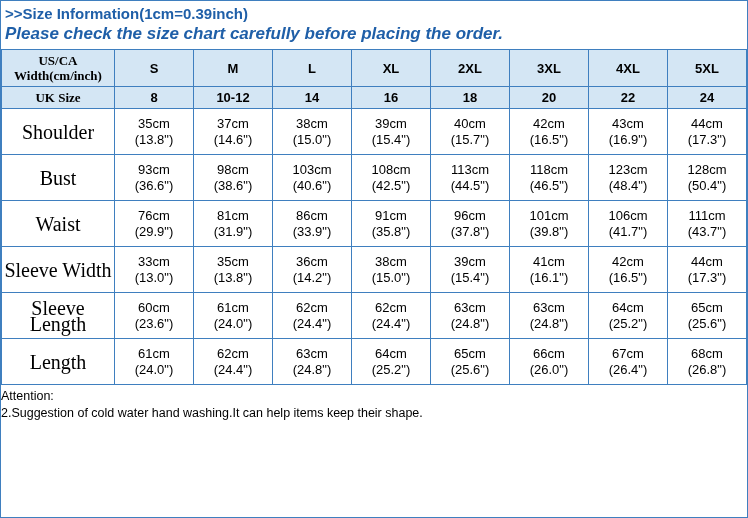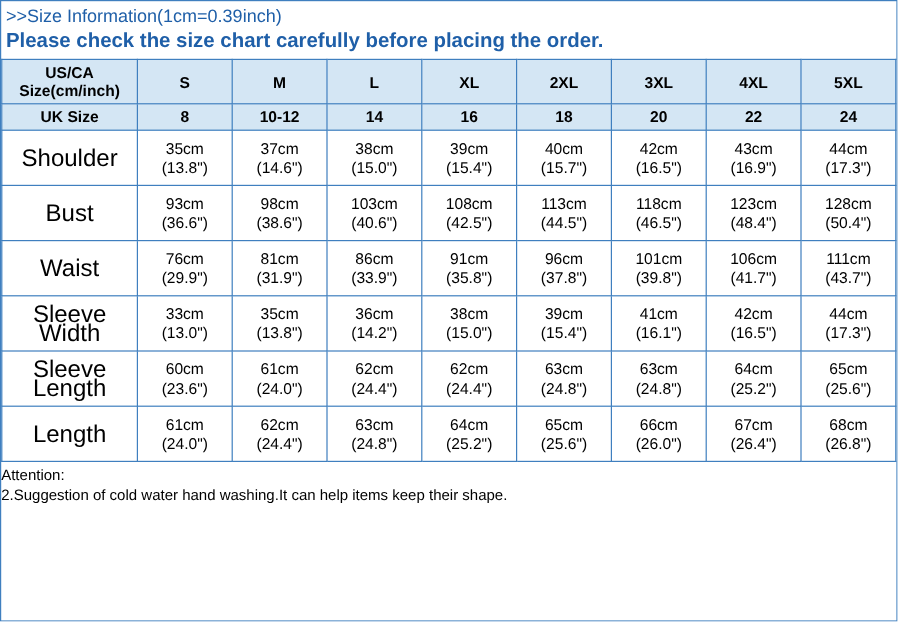--- a/index.html
+++ b/index.html
@@ -17,46 +17,48 @@
   .sheet {
     position: relative;
     width: 748px;
     height: 518px;
     box-sizing: border-box;
     border: 1px solid #3f7fbf;
     background: #ffffff;
   }
   .header-line1 {
     font-size: 15px;
-    font-weight: normal;
+    font-weight: bold;
     color: #1f5fa8;
     padding: 4px 0 1px 4px;
     line-height: 17px;
   }
   .header-line2 {
     font-size: 17px;
     font-weight: bold;
     color: #1f5fa8;
     padding: 1px 0 5px 4px;
     line-height: 20px;
+    font-style: italic;
   }
   table.size-table {
     width: 100%;
     border-collapse: collapse;
     table-layout: fixed;
   }
   table.size-table td {
     border: 1px solid #3f7fbf;
     text-align: center;
     vertical-align: middle;
     font-size: 13px;
     padding: 1px 0;
   }
   .lbl-col {
     width: 112px;
+    font-family: Liberation Serif, serif;
   }
   .head-row td {
     background: #d4e6f4;
     font-weight: bold;
     font-size: 15px;
     height: 34px;
   }
   .head-row td.lbl-col {
     font-size: 13px;
     line-height: 15px;
@@ -97,21 +99,21 @@
 
   <div class="header-line1">&gt;&gt;Size Information(1cm=0.39inch)</div>
   <div class="header-line2">Please check the size chart carefully before placing the order.</div>
 
   <table class="size-table">
     <tbody>
 
       <tr class="head-row">
         <td class="lbl-col">
           <span>US/CA</span><br>
-          <span>Size(cm/inch)</span>
+          <span>Width(cm/inch)</span>
         </td>
         <td>S</td>
         <td>M</td>
         <td>L</td>
         <td>XL</td>
         <td>2XL</td>
         <td>3XL</td>
         <td>4XL</td>
         <td>5XL</td>
       </tr>

